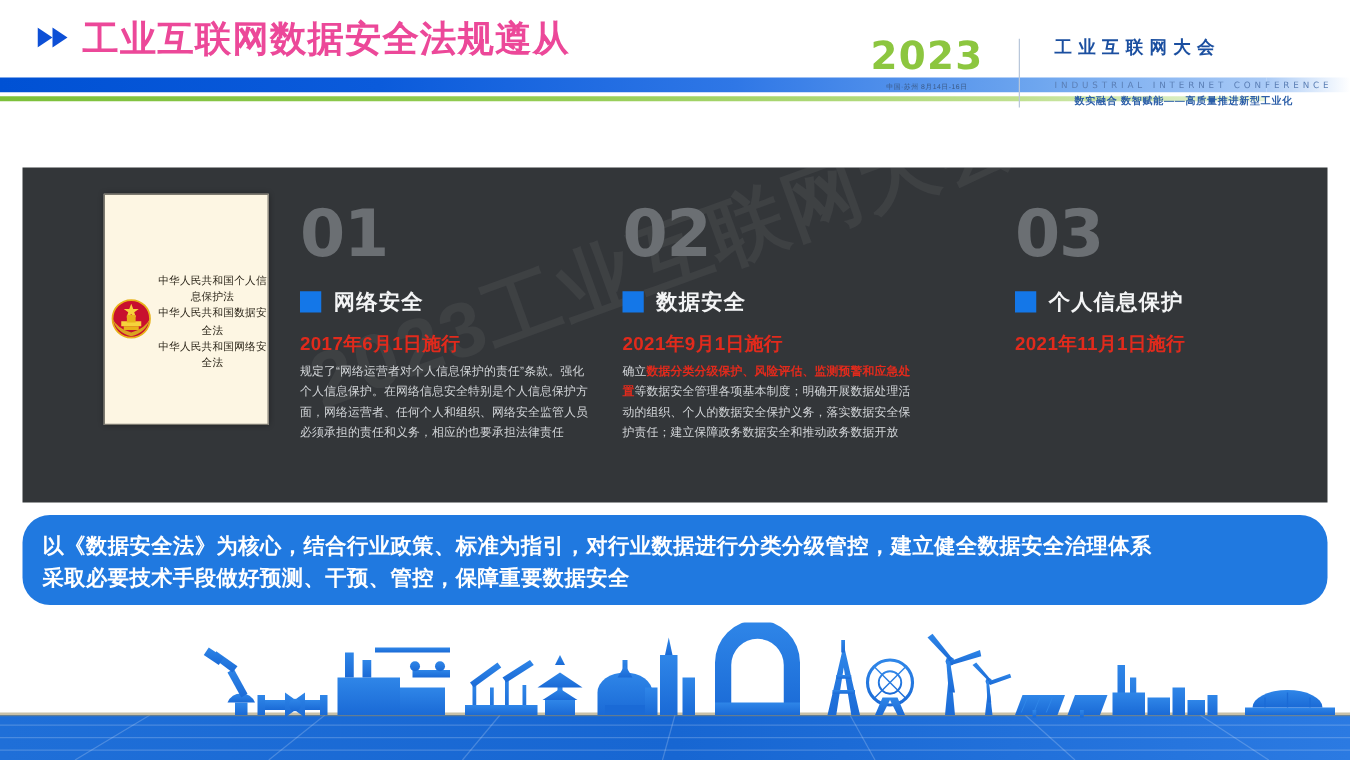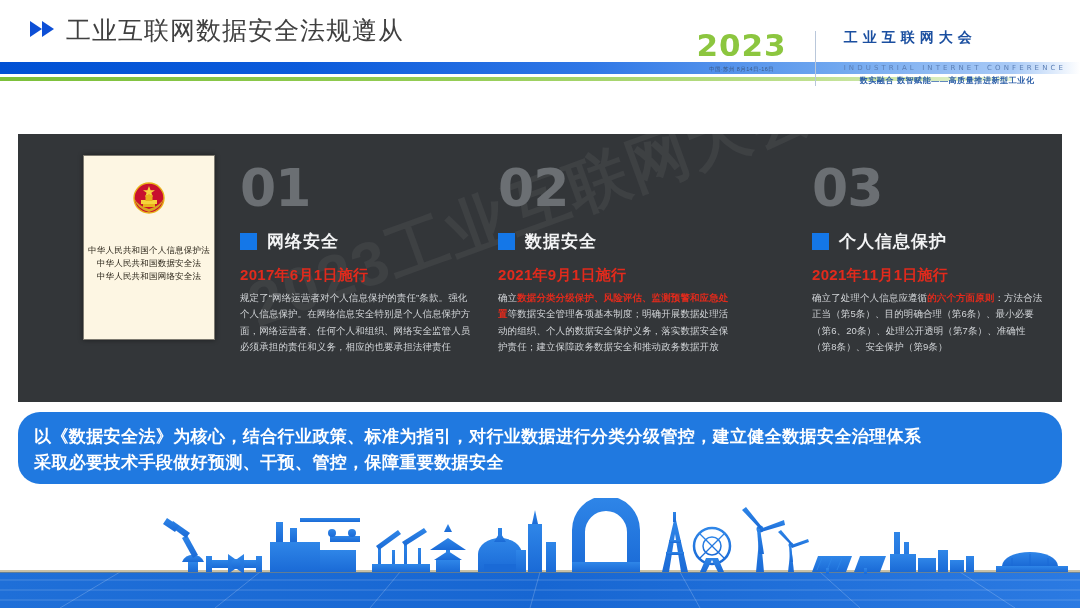--- a/index.html
+++ b/index.html
@@ -16,21 +16,21 @@
     overflow: hidden;
   }
 
   
   .hdr-title-row {
     position: absolute; left: 30px; top: 18px;
     display: flex; align-items: center; gap: 10px;
   }
   .play-icon { display: block; }
   .hdr-title {
-    font-size: 25px; font-weight: 400; color: #404040;
+    font-size: 29px; font-weight: 700; color: #ec4899;
     letter-spacing: 1px; line-height: 1;
     white-space: nowrap;
   }
   .hdr-bar-wrap {
     position: absolute; left: 0; top: 62px; width: 1080px; height: 22px;
   }
   .hdr-bar-blue {
     position: absolute; left: 0; top: 0; width: 1013px; height: 12px;
     background: linear-gradient(90deg, #0051d4 0%, #0b5bdb 30%, #2f77e6 58%, #6ea6ef 82%, #a9caf6 100%);
   }
@@ -98,21 +98,21 @@
     letter-spacing: 2px;
   }
 
   
   .doc {
     position: absolute; left: 65px; top: 21px;
     width: 132px; height: 185px;
     background: #fdf6e3;
     border: 1px solid #7d7a70;
     box-shadow: 0 0 5px rgba(0,0,0,.45);
-    display: flex; flex-direction: column; align-items: center;
+    display: flex; flex-direction: row; align-items: center;
   }
   .doc-emblem { margin-top: 22px; }
   .doc-lines {
     margin-top: 20px; width: 100%;
     text-align: center;
   }
   .doc-line {
     font-family: "Liberation Serif", "DejaVu Serif", serif;
     font-size: 8.5px; color: #2a2418; line-height: 1.55;
     letter-spacing: .2px;
@@ -244,21 +244,20 @@
       <div class="col-body"><span>确立</span><span class="hl">数据分类分级保护、风险评估、监测预警和应急处置</span><span>等数据安全管理各项基本制度；明确开展数据处理活动的组织、个人的数据安全保护义务，落实数据安全保护责任；建立保障政务数据安全和推动政务数据开放</span></div>
     </div>
 
     <div class="col col-3">
       <div class="col-num">03</div>
       <div class="col-head">
         <span class="col-square"></span>
         <span class="col-title">个人信息保护</span>
       </div>
       <div class="col-date">2021年11月1日施行</div>
-      <div class="col-body"><span>确立了处理个人信息应遵循</span><span class="hl">的六个方面原则</span><span>：方法合法正当（第5条）、目的明确合理（第6条）、最小必要（第6、20条）、处理公开透明（第7条）、准确性（第8条）、安全保护（第9条）</span></div>
     </div>
   </div>
 
   <div class="banner">
     <div class="banner-line">以《数据安全法》为核心，结合行业政策、标准为指引，对行业数据进行分类分级管控，建立健全数据安全治理体系</div>
     <div class="banner-line">采取必要技术手段做好预测、干预、管控，保障重要数据安全</div>
   </div>
 
   <div class="skyline">
     <svg width="1080" height="110" viewBox="0 0 1080 110">

